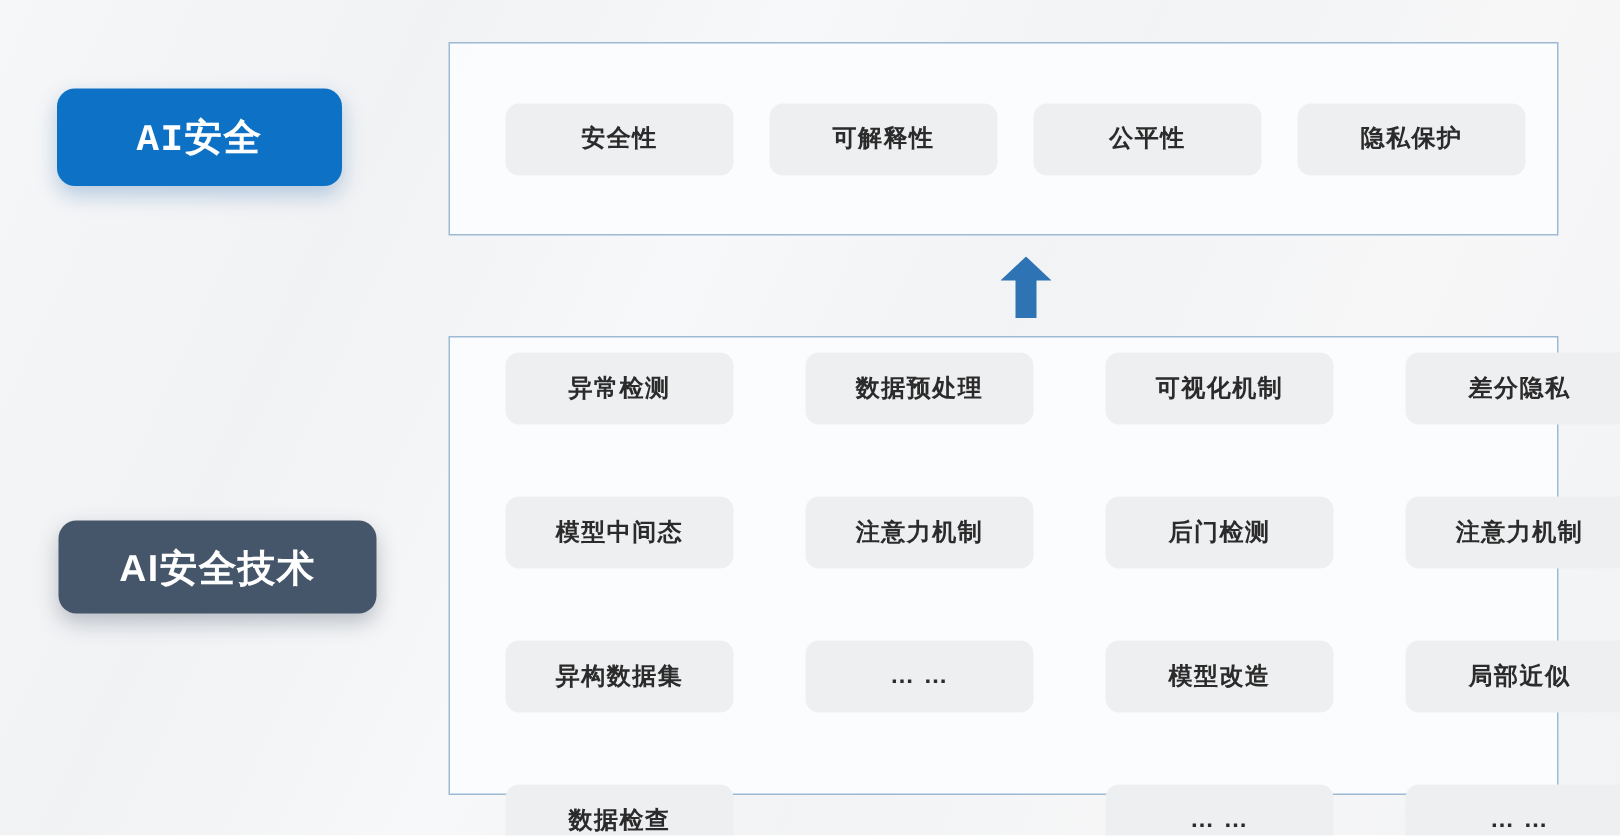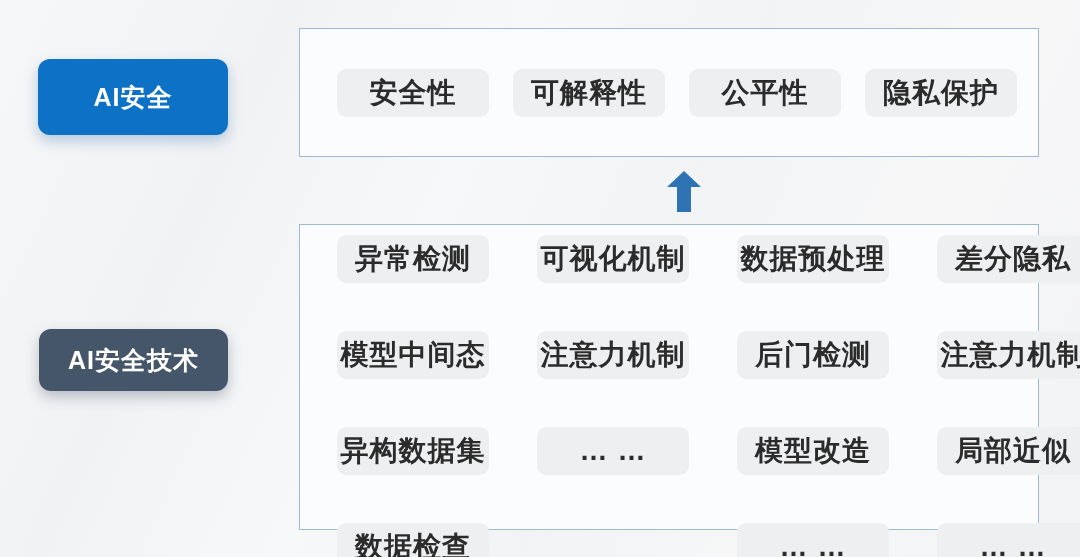--- a/index.html
+++ b/index.html
@@ -35,28 +35,29 @@
     color: #ffffff;
     font-size: 25px;
     font-weight: 700;
     letter-spacing: 1px;
     border-radius: 12px;
   }
   .pill-blue {
     left: 38px;
     top: 59px;
     width: 190px;
-    height: 76px;
+    height: 65px;
     background: #0d72c6;
     box-shadow: 0 6px 14px rgba(13, 90, 160, 0.28);
+    font-family: Liberation Mono, monospace;
   }
   .pill-dark {
     left: 39px;
-    top: 329px;
-    width: 189px;
+    top: 347px;
+    width: 212px;
     height: 62px;
     background: #46566a;
     box-shadow: 0 6px 14px rgba(50, 62, 82, 0.30);
   }
 
   
   .box {
     position: absolute;
     left: 299px;
     width: 740px;
@@ -88,21 +89,21 @@
   
   .chip {
     width: 152px;
     height: 48px;
     background: #eeeff1;
     border-radius: 9px;
     display: flex;
     align-items: center;
     justify-content: center;
     color: #2b2b2b;
-    font-size: 28px;
+    font-size: 16px;
     font-weight: 700;
     letter-spacing: 1px;
     white-space: nowrap;
   }
   .chip.empty {
     visibility: hidden;
   }
 
   
   .arrow {
@@ -128,22 +129,22 @@
     <div class="chip">公平性</div>
     <div class="chip">隐私保护</div>
   </div>
 
   <svg class="arrow" viewBox="0 0 34 41" xmlns="http://www.w3.org/2000/svg">
     <polygon points="17,0 34,16 24,16 24,41 10,41 10,16 0,16" fill="#2e74b5"></polygon>
   </svg>
 
   <div class="box box-bottom">
     <div class="chip">异常检测</div>
+    <div class="chip">数据预处理</div>
     <div class="chip">可视化机制</div>
-    <div class="chip">数据预处理</div>
     <div class="chip">差分隐私</div>
     <div class="chip">模型中间态</div>
     <div class="chip">注意力机制</div>
     <div class="chip">后门检测</div>
     <div class="chip">注意力机制</div>
     <div class="chip">异构数据集</div>
     <div class="chip">… …</div>
     <div class="chip">模型改造</div>
     <div class="chip">局部近似</div>
     <div class="chip">数据检查</div>

